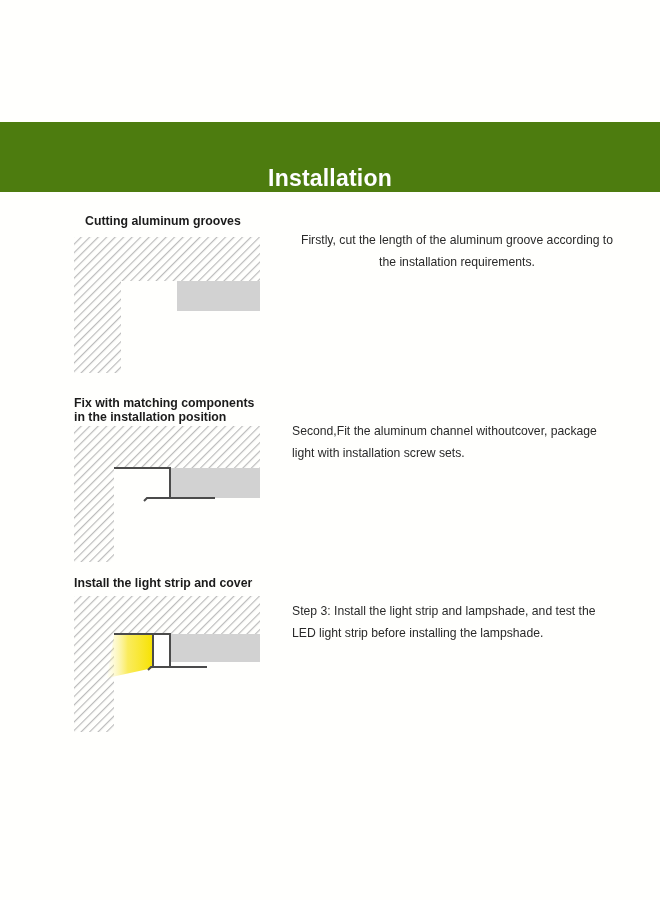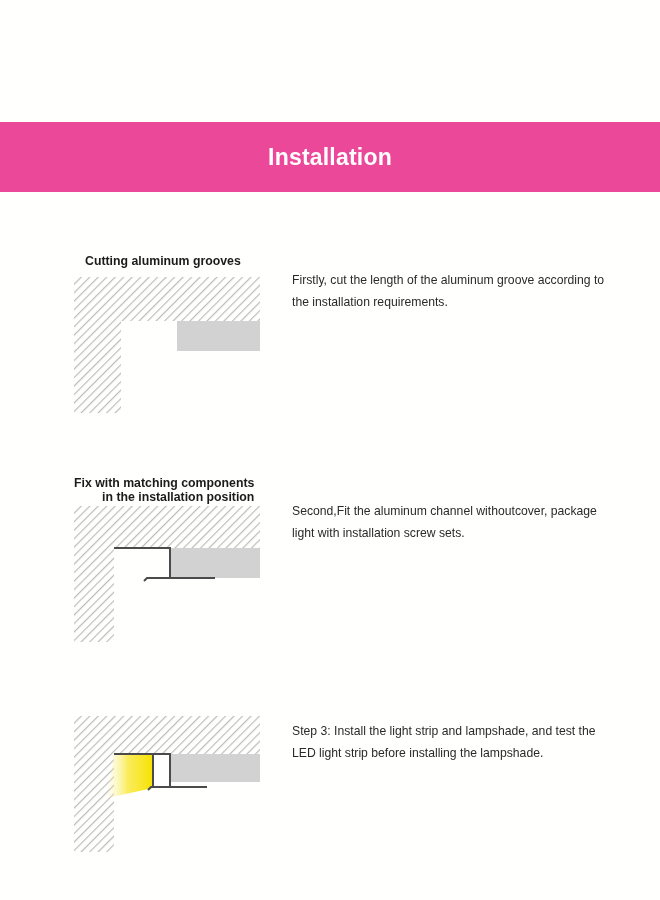--- a/index.html
+++ b/index.html
@@ -15,70 +15,69 @@
     position: relative;
   }
 
   
   .banner {
     position: absolute;
     left: 0;
     top: 122px;
     width: 660px;
     height: 70px;
-    background: #ec4899;
+    background: #4d7c0f;
     display: flex;
-    align-items: center;
+    align-items: flex-end;
     justify-content: center;
   }
   .banner-title {
     color: #ffffff;
     font-size: 23px;
     font-weight: bold;
     letter-spacing: 0.2px;
   }
 
   
   .content {
     position: absolute;
     left: 0;
     top: 192px;
     width: 660px;
   }
   .step {
     position: relative;
     width: 537px;
-    margin-top: 40px;
   }
   .step-1 { height: 190px; }
   .step-2 { height: 190px; }
   .step-3 { height: 190px; }
 
   .step-heading {
     position: absolute;
     left: 74px;
     font-size: 12.3px;
     font-weight: bold;
     color: #1b1b1b;
     line-height: 13.5px;
     white-space: pre-line;
   }
   .step-1 .step-heading { top: 23px; left: 85px; }
-  .step-2 .step-heading { top: 15px; text-align: right; }
+  .step-2 .step-heading { top: 15px; }
   .step-3 .step-heading { top: 5px; }
 
   .step-body {
     position: absolute;
     left: 292px;
     font-size: 12.2px;
     color: #2a2a2a;
     line-height: 22px;
     width: 330px;
   }
-  .step-1 .step-body { top: 37px; }
+  .step-1 .step-body { top: 37px; text-align: center; }
   .step-2 .step-body { top: 38px; }
   .step-3 .step-body { top: 28px; }
 
   
   .diagram {
     position: absolute;
     left: 74px;
     width: 186px;
     height: 140px;
   }
@@ -138,20 +137,21 @@
           <path d="M96 74 L73 74 L70 77"></path>
           <path d="M96 74 L141 74"></path>
         </g>
       </svg>
     </div>
 
     <div class="step-body">Second,Fit the aluminum channel withoutcover, package light with installation screw sets.</div>
   </div>
 
   <div class="step step-3">
+    <div class="step-heading">Install the light strip and cover</div>
 
     <div class="diagram">
       <svg width="186" height="140" viewBox="0 0 186 140" xmlns="http://www.w3.org/2000/svg">
         <defs>
           <pattern id="hatch3" width="6" height="6" patternTransform="rotate(45)" patternUnits="userSpaceOnUse">
             <line x1="0" y1="0" x2="0" y2="6" stroke="#bcbcbc" stroke-width="2.4"></line>
           </pattern>
           <linearGradient id="glow" x1="1" y1="0" x2="0" y2="0">
             <stop offset="0%" stop-color="#f7e200" stop-opacity="1"></stop>
             <stop offset="55%" stop-color="#f9e840" stop-opacity="0.85"></stop>

